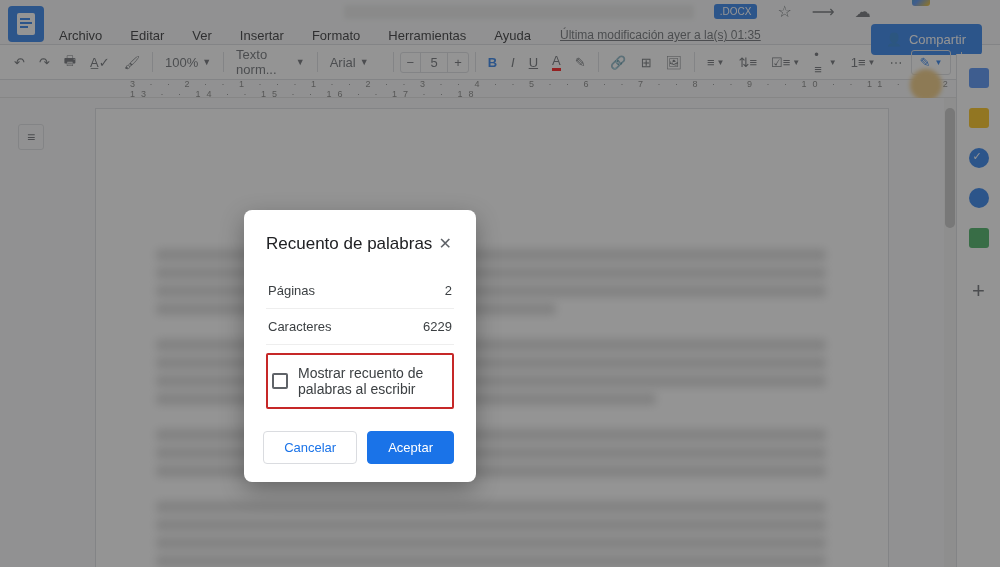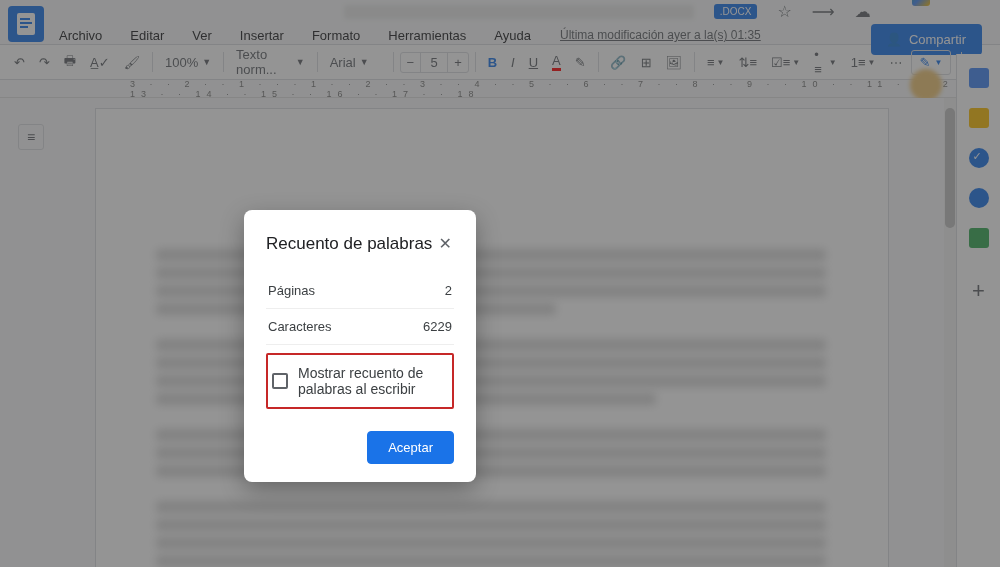--- a/index.html
+++ b/index.html
@@ -221,16 +221,17 @@
     </div>
     <div class="stat-row">
       <span>Caracteres</span>
       <span>6229</span>
     </div>
     <div class="checkbox-row">
       <div class="checkbox"></div>
       <span>Mostrar recuento de palabras al escribir</span>
     </div>
     <div class="dialog-actions">
+      <div class="btn btn-secondary">Cancelar</div>
       <div class="btn btn-primary">Aceptar</div>
     </div>
   </div>
 </div>
 
 </body></html>

